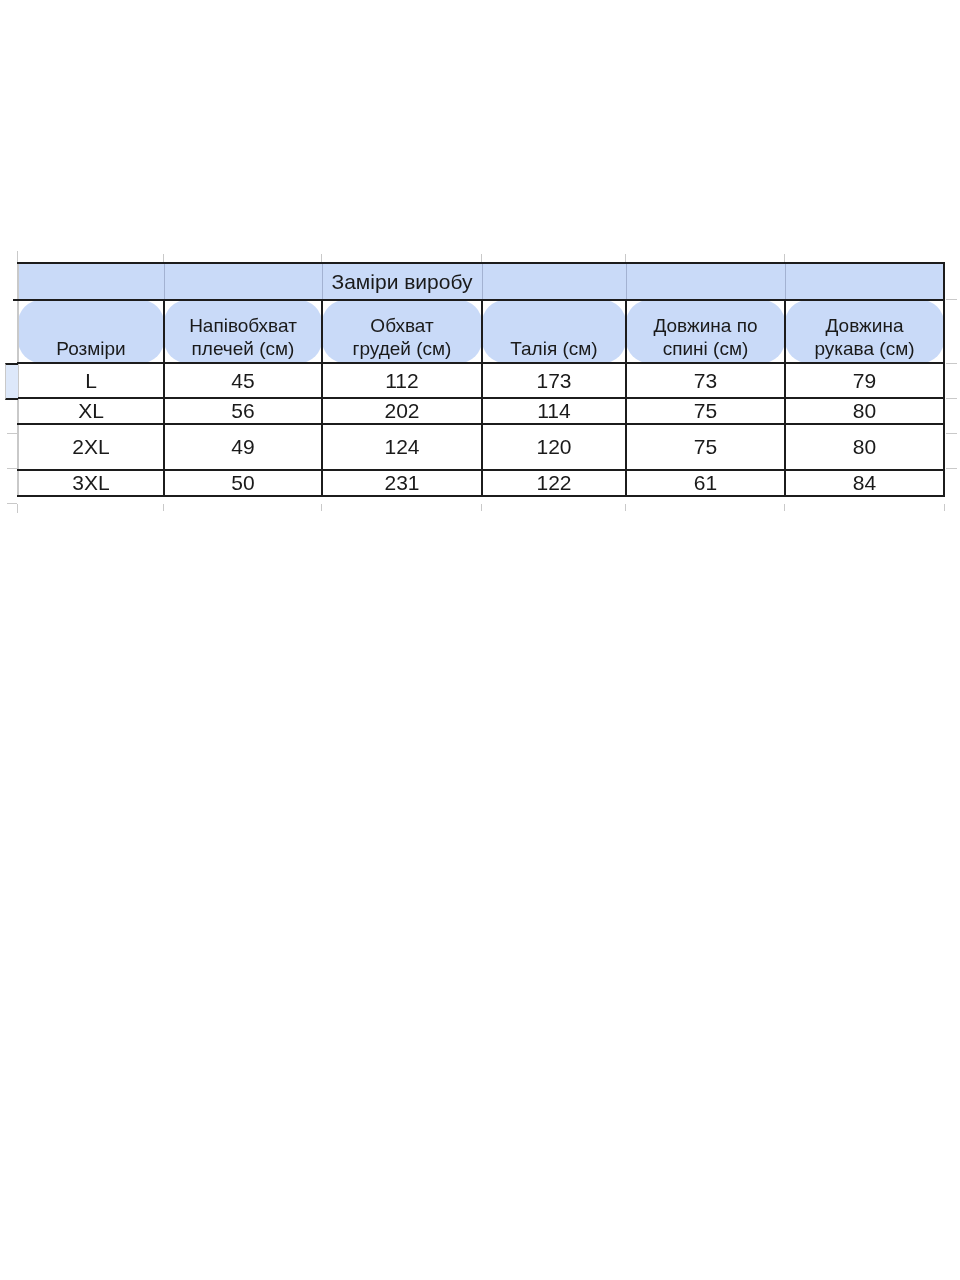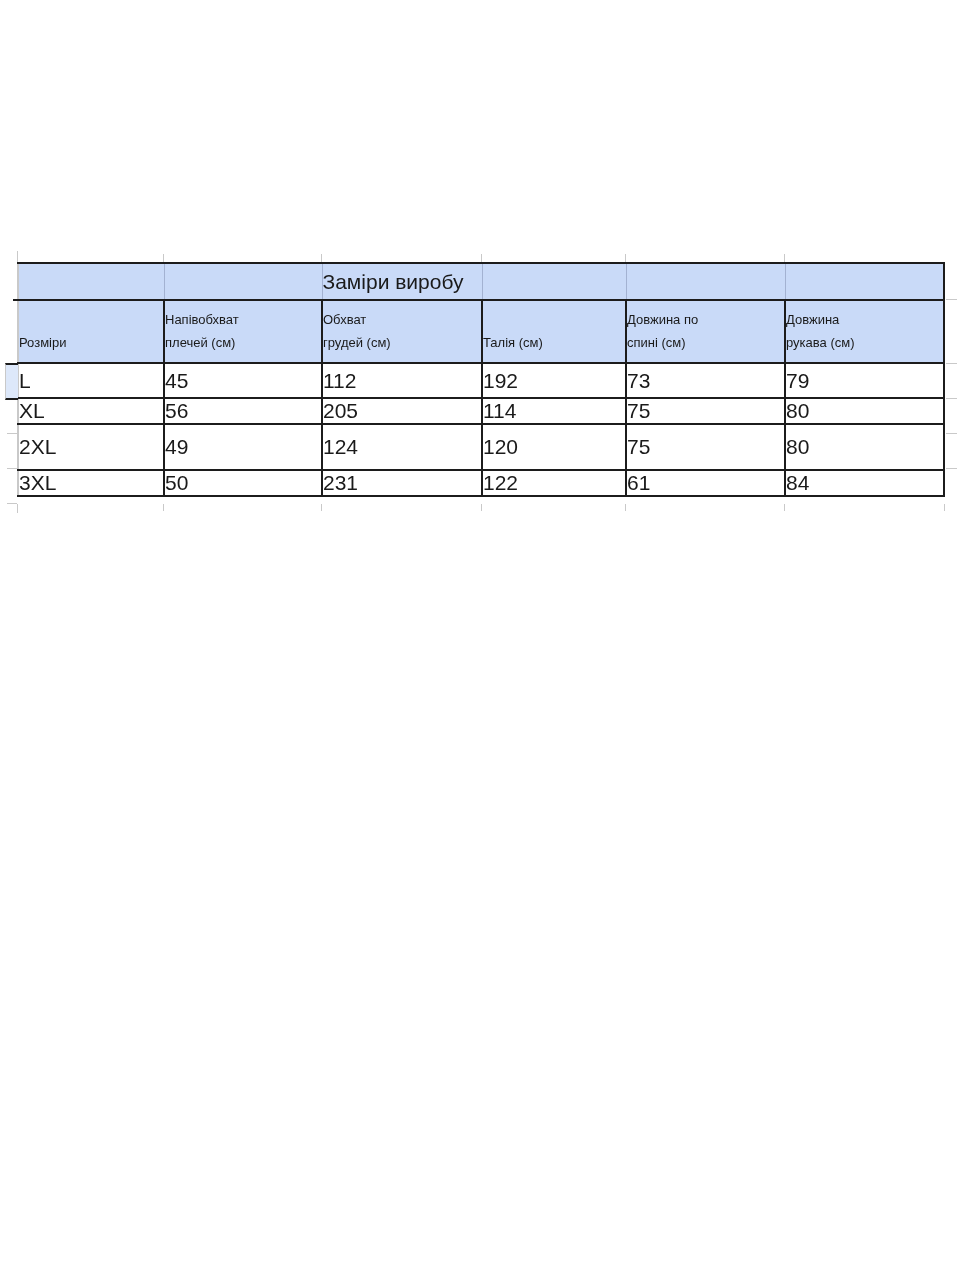--- a/index.html
+++ b/index.html
@@ -16,43 +16,45 @@
     background:#ffffff;
     font-family:"Liberation Sans","DejaVu Sans",sans-serif;
     color:var(--text);
   }
   .size-table{
     position:absolute;left:17px;top:262px;
     border-collapse:collapse;table-layout:fixed;
   }
   .size-table td{
     border:2px solid var(--border-dark);
+    text-align:center;
     vertical-align:middle;
     padding:0;
     overflow:hidden;
     white-space:pre-line;
   }
   
   tr.merged-row td{
     background:var(--header-fill);
     border-left:1px solid var(--border-faint);
     border-right:1px solid var(--border-faint);
     font-size:21px;
     vertical-align:middle;
     padding-top:1px;
   }
   tr.merged-row td:first-child{border-left:2px solid var(--gridline);}
   tr.merged-row td:last-child{border-right:2px solid var(--border-dark);}
   
   tr.col-header-row td{
     background:var(--header-fill);
-    font-size:13px;
+    font-size:19px;
     line-height:23px;
     vertical-align:bottom;
-    padding-bottom:8px;
+    padding-bottom:2px;
+    border-radius:23px;
   }
   
   .size-table td:first-child{border-left:2px solid var(--gridline);margin-top:36px;}
   tr.data-row td{font-size:21px;}
   
   .decor{position:absolute;pointer-events:none;}
   .side-cell{
     left:5px;top:363px;width:13px;height:37px;box-sizing:border-box;
     background:var(--side-cell-fill);
     border-top:2px solid var(--border-dark);
@@ -93,28 +95,28 @@
       <td>Талія (см)</td>
       <td>Довжина по
 спині (см)</td>
       <td>Довжина
 рукава (см)</td>
     </tr>
     <tr class="data-row" style="height:35px">
       <td>L</td>
       <td>45</td>
       <td>112</td>
-      <td>192</td>
+      <td>173</td>
       <td>73</td>
       <td>79</td>
     </tr>
     <tr class="data-row" style="height:18px">
       <td>XL</td>
       <td>56</td>
-      <td>205</td>
+      <td>202</td>
       <td>114</td>
       <td>75</td>
       <td>80</td>
     </tr>
     <tr class="data-row" style="height:46px">
       <td>2XL</td>
       <td>49</td>
       <td>124</td>
       <td>120</td>
       <td>75</td>

